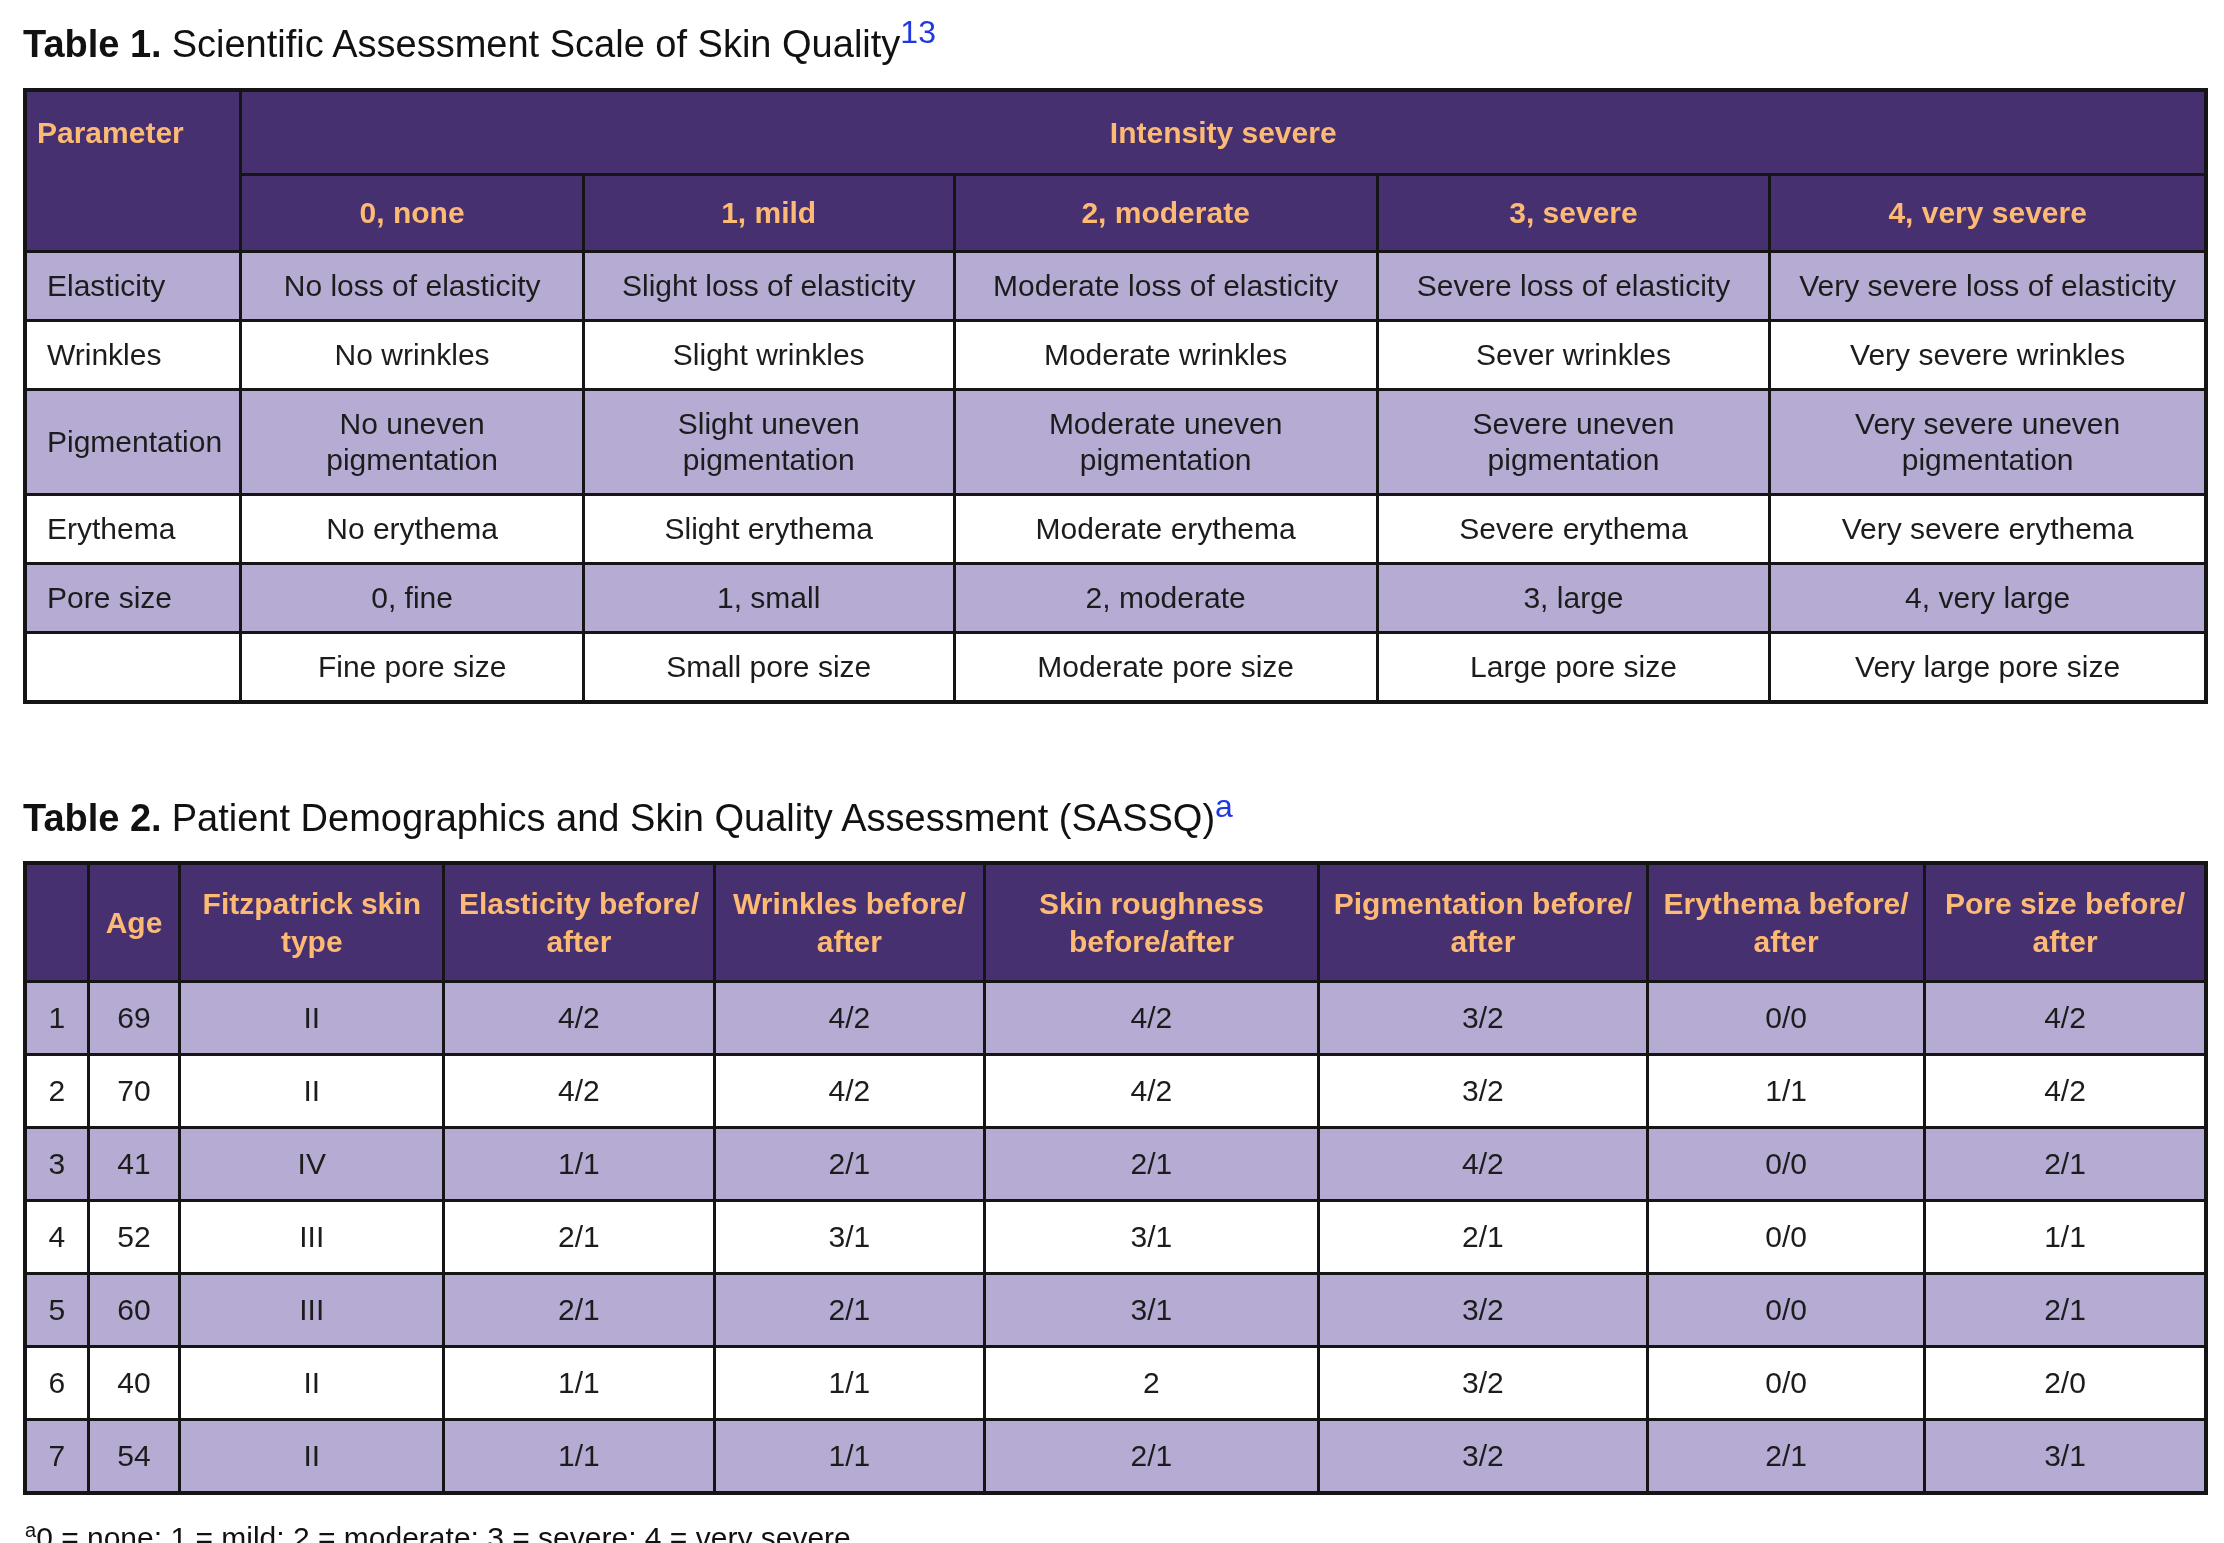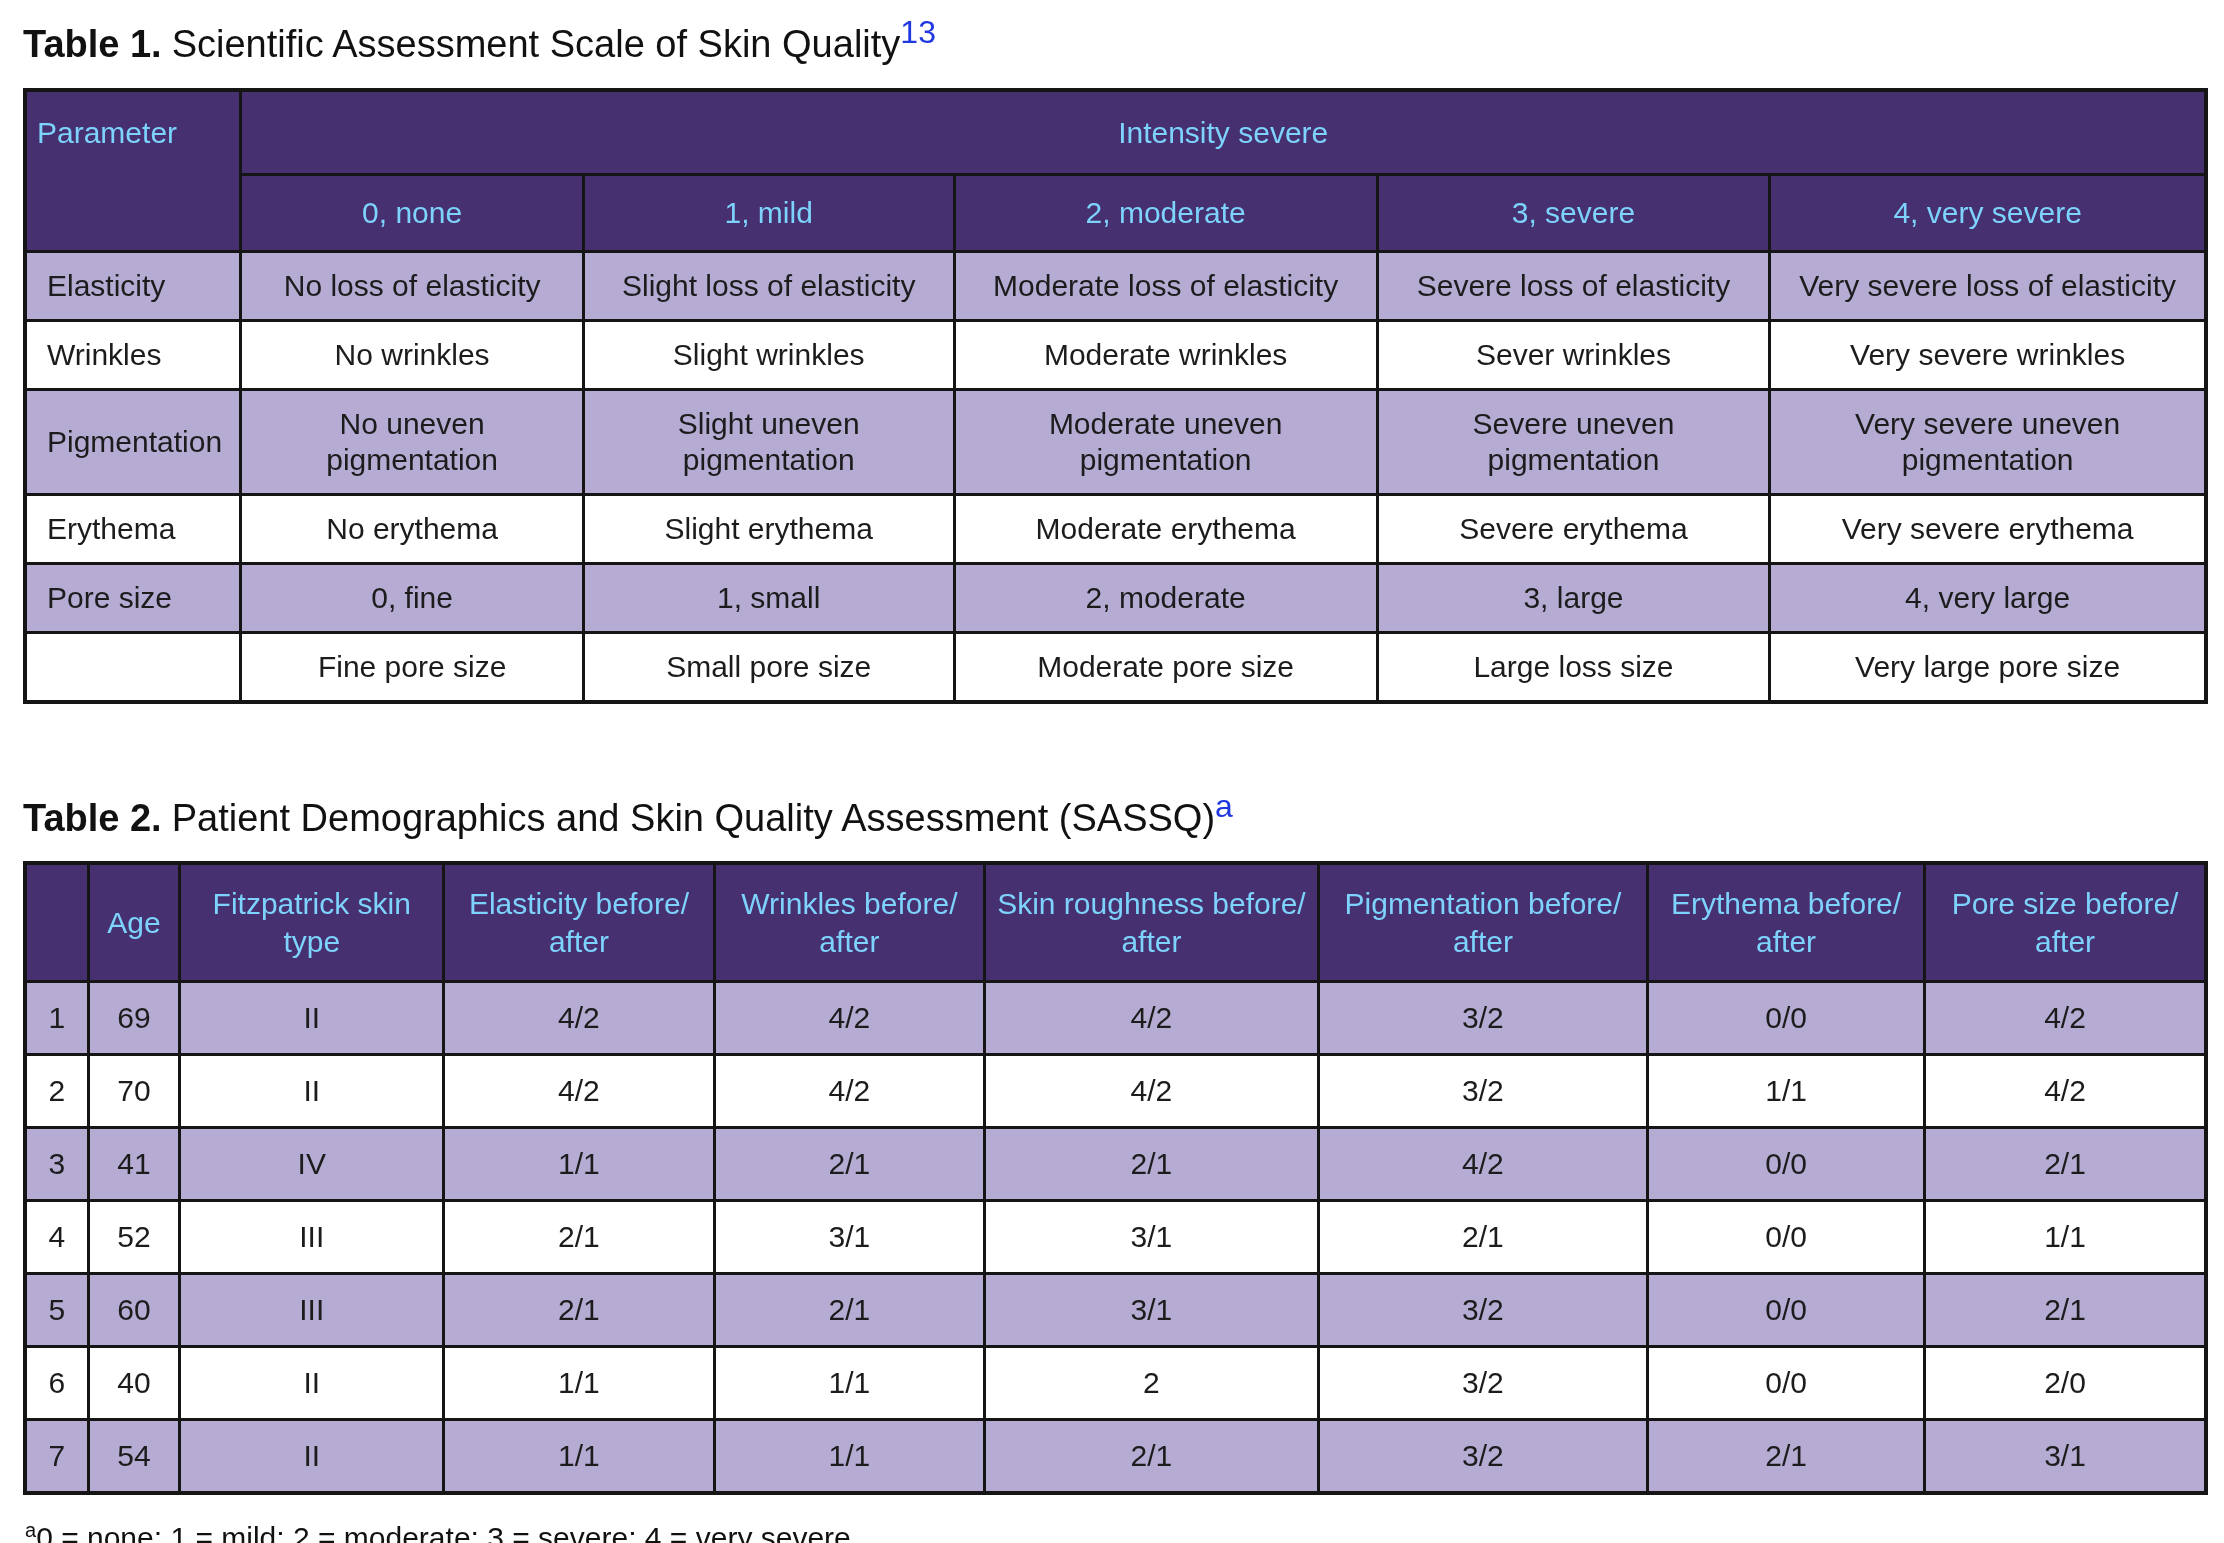--- a/index.html
+++ b/index.html
@@ -38,22 +38,22 @@
     width:2185px;
     table-layout:fixed;
   }
   table, th, td{
     border:3px solid var(--border-black);
   }
   table{border-width:4px;}
 
   th{
     background:var(--header-purple);
-    color:#7dd3fc;
-    font-weight:400;
+    color:#fdba74;
+    font-weight:700;
     font-size:30px;
     padding:18px 10px;
     text-align:center;
     line-height:1.25;
   }
   td{
     font-size:30px;
     padding:15px 12px;
     text-align:center;
     line-height:1.2;
@@ -160,21 +160,21 @@
           <td>1, small</td>
           <td>2, moderate</td>
           <td>3, large</td>
           <td>4, very large</td>
         </tr>
         <tr>
           <td class="param-cell"></td>
           <td>Fine pore size</td>
           <td>Small pore size</td>
           <td>Moderate pore size</td>
-          <td>Large loss size</td>
+          <td>Large pore size</td>
           <td>Very large pore size</td>
         </tr>
       </tbody>
   </table>
 
   <div id="table2-block">
     <h2 class="table-title">
       <span class="title-label">Table 2.</span><span>Patient Demographics and Skin Quality Assessment (SASSQ)</span><sup class="sup-blue">a</sup>
     </h2>
 

